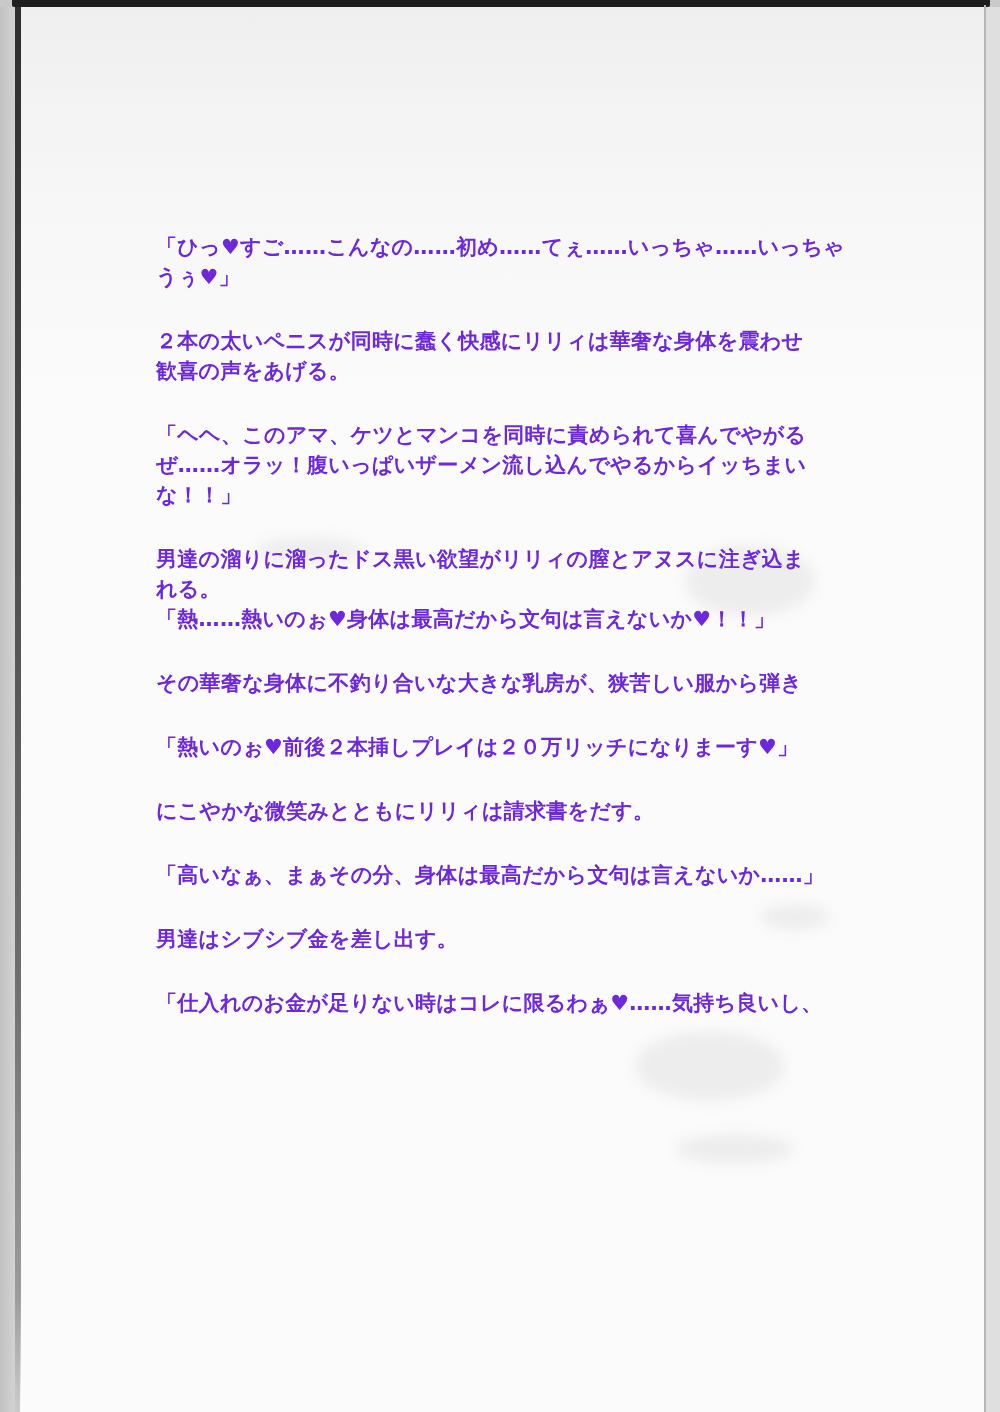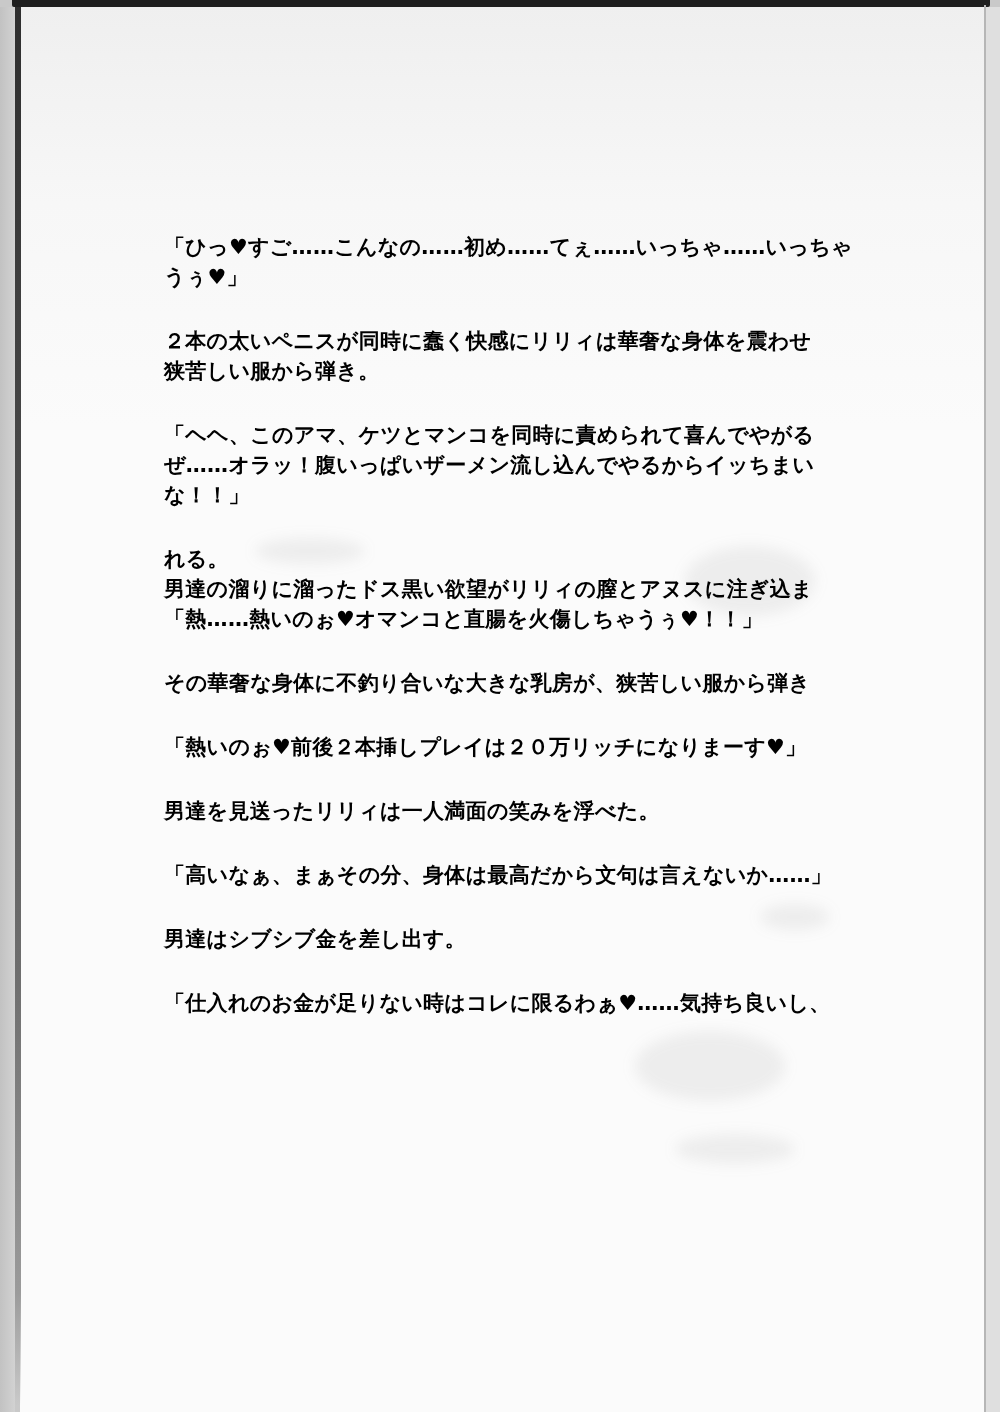--- a/index.html
+++ b/index.html
@@ -63,24 +63,24 @@
   .right-margin-strip {
     position: absolute;
     left: 986px;
     top: 7px;
     width: 14px;
     height: 1405px;
     background: #dfdfdf;
   }
   .text-block {
     position: absolute;
-    left: 164px;
+    left: 156px;
     top: 232px;
     width: 680px;
-    color: #000000;
+    color: #6d28d9;
     font-size: 21px;
     line-height: 30px;
     font-weight: bold;
     letter-spacing: 0.3px;
     -webkit-font-smoothing: none;
   }
   .paragraph {
     margin: 0 0 34px 0;
   }
   .text-line {
@@ -111,45 +111,45 @@
 
 <div class="text-block">
 
   <div class="paragraph">
     <div class="text-line">「ひっ♥すご……こんなの……初め……てぇ……いっちゃ……いっちゃ</div>
     <div class="text-line">うぅ♥」</div>
   </div>
 
   <div class="paragraph">
     <div class="text-line">２本の太いペニスが同時に蠢く快感にリリィは華奢な身体を震わせ</div>
-    <div class="text-line">狭苦しい服から弾き。</div>
+    <div class="text-line">歓喜の声をあげる。</div>
   </div>
 
   <div class="paragraph">
     <div class="text-line">「ヘヘ、このアマ、ケツとマンコを同時に責められて喜んでやがる</div>
     <div class="text-line">ぜ……オラッ！腹いっぱいザーメン流し込んでやるからイッちまい</div>
     <div class="text-line">な！！」</div>
   </div>
 
   <div class="paragraph">
+    <div class="text-line">男達の溜りに溜ったドス黒い欲望がリリィの膣とアヌスに注ぎ込ま</div>
     <div class="text-line">れる。</div>
-    <div class="text-line">男達の溜りに溜ったドス黒い欲望がリリィの膣とアヌスに注ぎ込ま</div>
-    <div class="text-line">「熱……熱いのぉ♥オマンコと直腸を火傷しちゃうぅ♥！！」</div>
+    <div class="text-line">「熱……熱いのぉ♥身体は最高だから文句は言えないか♥！！」</div>
   </div>
 
   <div class="paragraph">
     <div class="text-line">その華奢な身体に不釣り合いな大きな乳房が、狭苦しい服から弾き</div>
   </div>
 
   <div class="paragraph">
     <div class="text-line">「熱いのぉ♥前後２本挿しプレイは２０万リッチになりまーす♥」</div>
   </div>
 
   <div class="paragraph">
-    <div class="text-line">男達を見送ったリリィは一人満面の笑みを浮べた。</div>
+    <div class="text-line">にこやかな微笑みとともにリリィは請求書をだす。</div>
   </div>
 
   <div class="paragraph">
     <div class="text-line">「高いなぁ、まぁその分、身体は最高だから文句は言えないか……」</div>
   </div>
 
   <div class="paragraph">
     <div class="text-line">男達はシブシブ金を差し出す。</div>
   </div>
 

